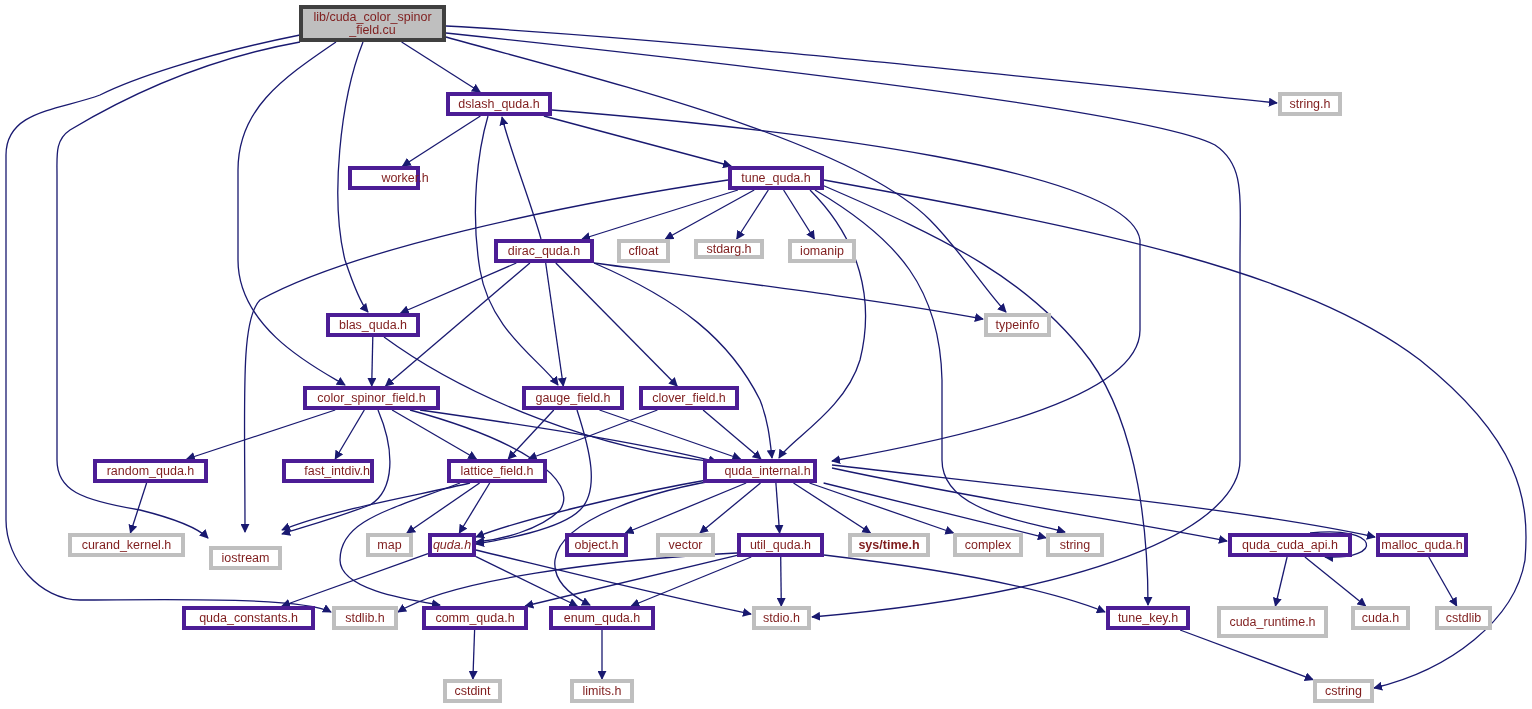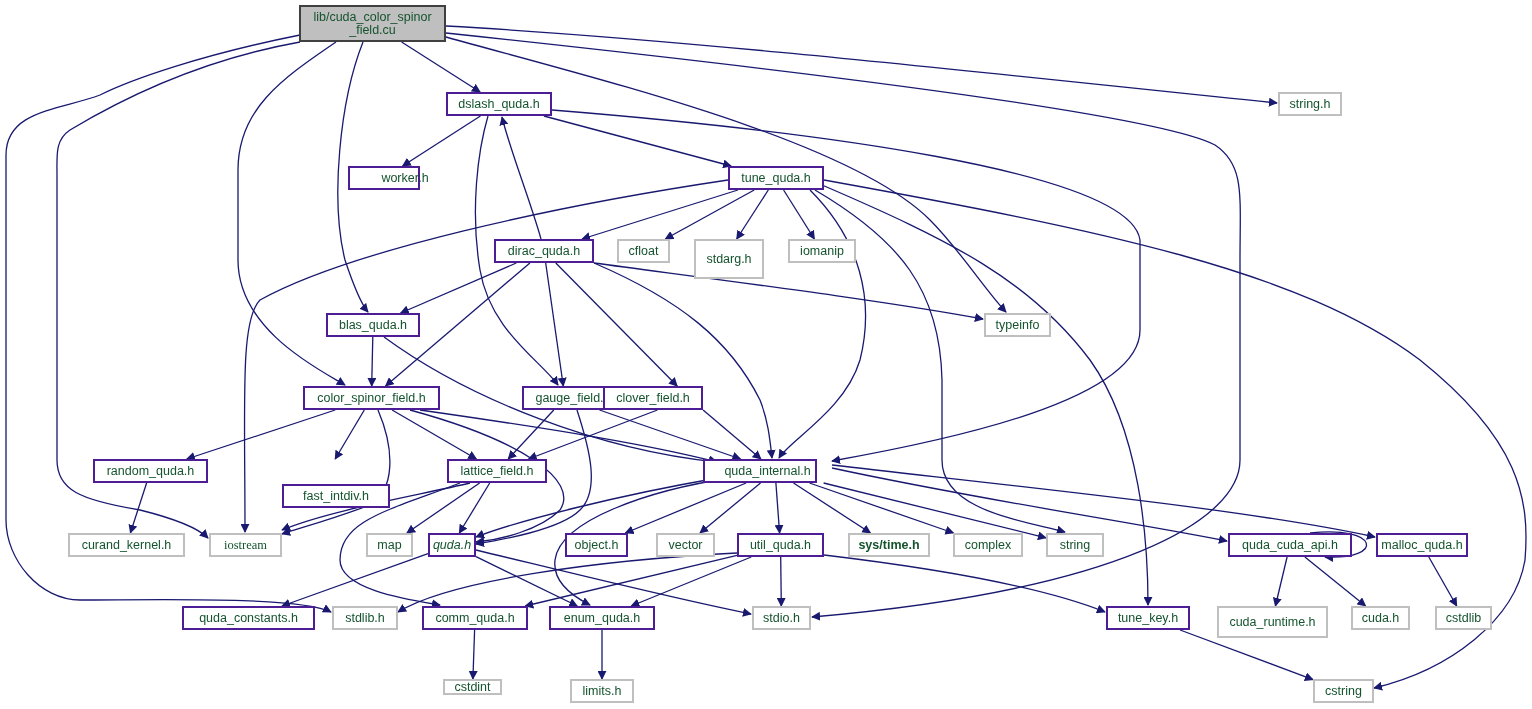--- a/index.html
+++ b/index.html
@@ -1,20 +1,20 @@
 <!DOCTYPE html>
 <html><head>
 <meta charset="utf-8">
 <style>
   html, body { margin:0; padding:0; background:#ffffff; }
   body { width:1532px; height:709px; position:relative; overflow:hidden;
          font-family:"Liberation Sans", sans-serif; }
   #graph { position:absolute; left:0; top:0; width:1532px; height:709px; }
   .node-box { position:absolute; box-sizing:border-box; background:#ffffff;
-              border:2px solid #4c1d95; font-size:12.5px; color:#14532d;
+              border:4px solid #4c1d95; font-size:12.5px; color:#7f1d1d;
               display:flex; align-items:center; justify-content:center;
               text-align:center; line-height:13px; white-space:pre; }
   .node-box.ext { border-color:#bfbfbf; }
   .node-box.root { background:#bfbfbf; border-color:#404040; }
 </style>
 </head>
 <body>
 
 <svg id="graph" xmlns="http://www.w3.org/2000/svg" width="1532" height="709">
   <defs>
@@ -99,48 +99,48 @@
 
 <div id="nodes">
     <div class="node-box root" style="left: 299px; top: 5px; width: 147px; height: 37px;"><span>lib/cuda_color_spinor
 _field.cu</span></div>
     <div class="node-box" style="left: 446px; top: 92px; width: 106px; height: 24px;"><span>dslash_quda.h</span></div>
     <div class="node-box ext" style="left: 1278px; top: 92px; width: 64px; height: 24px;"><span>string.h</span></div>
     <div class="node-box" style="left: 348px; top: 166px; width: 72px; height: 24px; padding-left: 42px;"><span>worker.h</span></div>
     <div class="node-box" style="left: 728px; top: 166px; width: 96px; height: 24px;"><span>tune_quda.h</span></div>
     <div class="node-box" style="left: 494px; top: 239px; width: 100px; height: 24px;"><span>dirac_quda.h</span></div>
     <div class="node-box ext" style="left: 617px; top: 239px; width: 53px; height: 24px;"><span>cfloat</span></div>
-    <div class="node-box ext" style="left: 694px; top: 239px; width: 70px; height: 40px;"><span>stdarg.h</span></div>
+    <div class="node-box ext" style="left: 694px; top: 239px; width: 70px; height: 20px;"><span>stdarg.h</span></div>
     <div class="node-box ext" style="left: 788px; top: 239px; width: 68px; height: 24px;"><span>iomanip</span></div>
     <div class="node-box" style="left: 326px; top: 313px; width: 94px; height: 24px;"><span>blas_quda.h</span></div>
     <div class="node-box ext" style="left: 984px; top: 313px; width: 67px; height: 24px;"><span>typeinfo</span></div>
     <div class="node-box" style="left: 303px; top: 386px; width: 137px; height: 24px;"><span>color_spinor_field.h</span></div>
     <div class="node-box" style="left: 514px; top: 386px; width: 102px; height: 24px; margin-left: 8px;"><span>gauge_field.h</span></div>
-    <div class="node-box" style="left: 603px; top: 386px; width: 100px; height: 24px;"><span>clover_field.h</span></div>
+    <div class="node-box" style="left: 639px; top: 386px; width: 100px; height: 24px;"><span>clover_field.h</span></div>
     <div class="node-box" style="left: 93px; top: 459px; width: 115px; height: 24px;"><span>random_quda.h</span></div>
-    <div class="node-box" style="left: 282px; top: 484px; width: 108px; height: 24px;"><span>fast_intdiv.h</span></div>
+    <div class="node-box" style="left: 282px; top: 459px; width: 92px; height: 24px; justify-content: flex-end;"><span>fast_intdiv.h</span></div>
     <div class="node-box" style="left: 447px; top: 459px; width: 100px; height: 24px;"><span>lattice_field.h</span></div>
     <div class="node-box" style="left: 703px; top: 459px; width: 114px; height: 24px; padding-left: 15px;"><span>quda_internal.h</span></div>
     <div class="node-box ext" style="left: 68px; top: 533px; width: 117px; height: 24px;"><span>curand_kernel.h</span></div>
-    <div class="node-box ext" style="left: 209px; top: 533px; width: 73px; height: 24px; font-family: Liberation Serif, serif;"><span>iostream</span></div>
+    <div class="node-box ext" style="left: 209px; top: 546px; width: 73px; height: 24px;"><span>iostream</span></div>
     <div class="node-box ext" style="left: 366px; top: 533px; width: 47px; height: 24px;"><span>map</span></div>
     <div class="node-box" style="left: 428px; top: 533px; width: 48px; height: 24px; font-style: italic;"><span>quda.h</span></div>
     <div class="node-box" style="left: 565px; top: 533px; width: 63px; height: 24px;"><span>object.h</span></div>
     <div class="node-box ext" style="left: 656px; top: 533px; width: 59px; height: 24px;"><span>vector</span></div>
     <div class="node-box" style="left: 737px; top: 533px; width: 87px; height: 24px;"><span>util_quda.h</span></div>
     <div class="node-box ext" style="left: 848px; top: 533px; width: 82px; height: 24px; font-weight: bold;"><span>sys/time.h</span></div>
     <div class="node-box ext" style="left: 953px; top: 533px; width: 70px; height: 24px;"><span>complex</span></div>
     <div class="node-box ext" style="left: 1046px; top: 533px; width: 58px; height: 24px;"><span>string</span></div>
     <div class="node-box" style="left: 1228px; top: 533px; width: 124px; height: 24px;"><span>quda_cuda_api.h</span></div>
     <div class="node-box" style="left: 1376px; top: 533px; width: 92px; height: 24px;"><span>malloc_quda.h</span></div>
     <div class="node-box" style="left: 182px; top: 606px; width: 133px; height: 24px;"><span>quda_constants.h</span></div>
     <div class="node-box ext" style="left: 332px; top: 606px; width: 66px; height: 24px;"><span>stdlib.h</span></div>
     <div class="node-box" style="left: 422px; top: 606px; width: 106px; height: 24px;"><span>comm_quda.h</span></div>
     <div class="node-box" style="left: 549px; top: 606px; width: 106px; height: 24px;"><span>enum_quda.h</span></div>
     <div class="node-box ext" style="left: 752px; top: 606px; width: 59px; height: 24px;"><span>stdio.h</span></div>
     <div class="node-box" style="left: 1106px; top: 606px; width: 84px; height: 24px;"><span>tune_key.h</span></div>
     <div class="node-box ext" style="left: 1217px; top: 606px; width: 111px; height: 32px;"><span>cuda_runtime.h</span></div>
     <div class="node-box ext" style="left: 1351px; top: 606px; width: 59px; height: 24px;"><span>cuda.h</span></div>
     <div class="node-box ext" style="left: 1435px; top: 606px; width: 57px; height: 24px;"><span>cstdlib</span></div>
-    <div class="node-box ext" style="left: 443px; top: 679px; width: 59px; height: 16px;"><span>cstdint</span></div>
+    <div class="node-box ext" style="left: 443px; top: 679px; width: 59px; height: 24px;"><span>cstdint</span></div>
     <div class="node-box ext" style="left: 570px; top: 679px; width: 64px; height: 24px;"><span>limits.h</span></div>
     <div class="node-box ext" style="left: 1313px; top: 679px; width: 61px; height: 24px;"><span>cstring</span></div>
   </div>
 
 </body></html>

